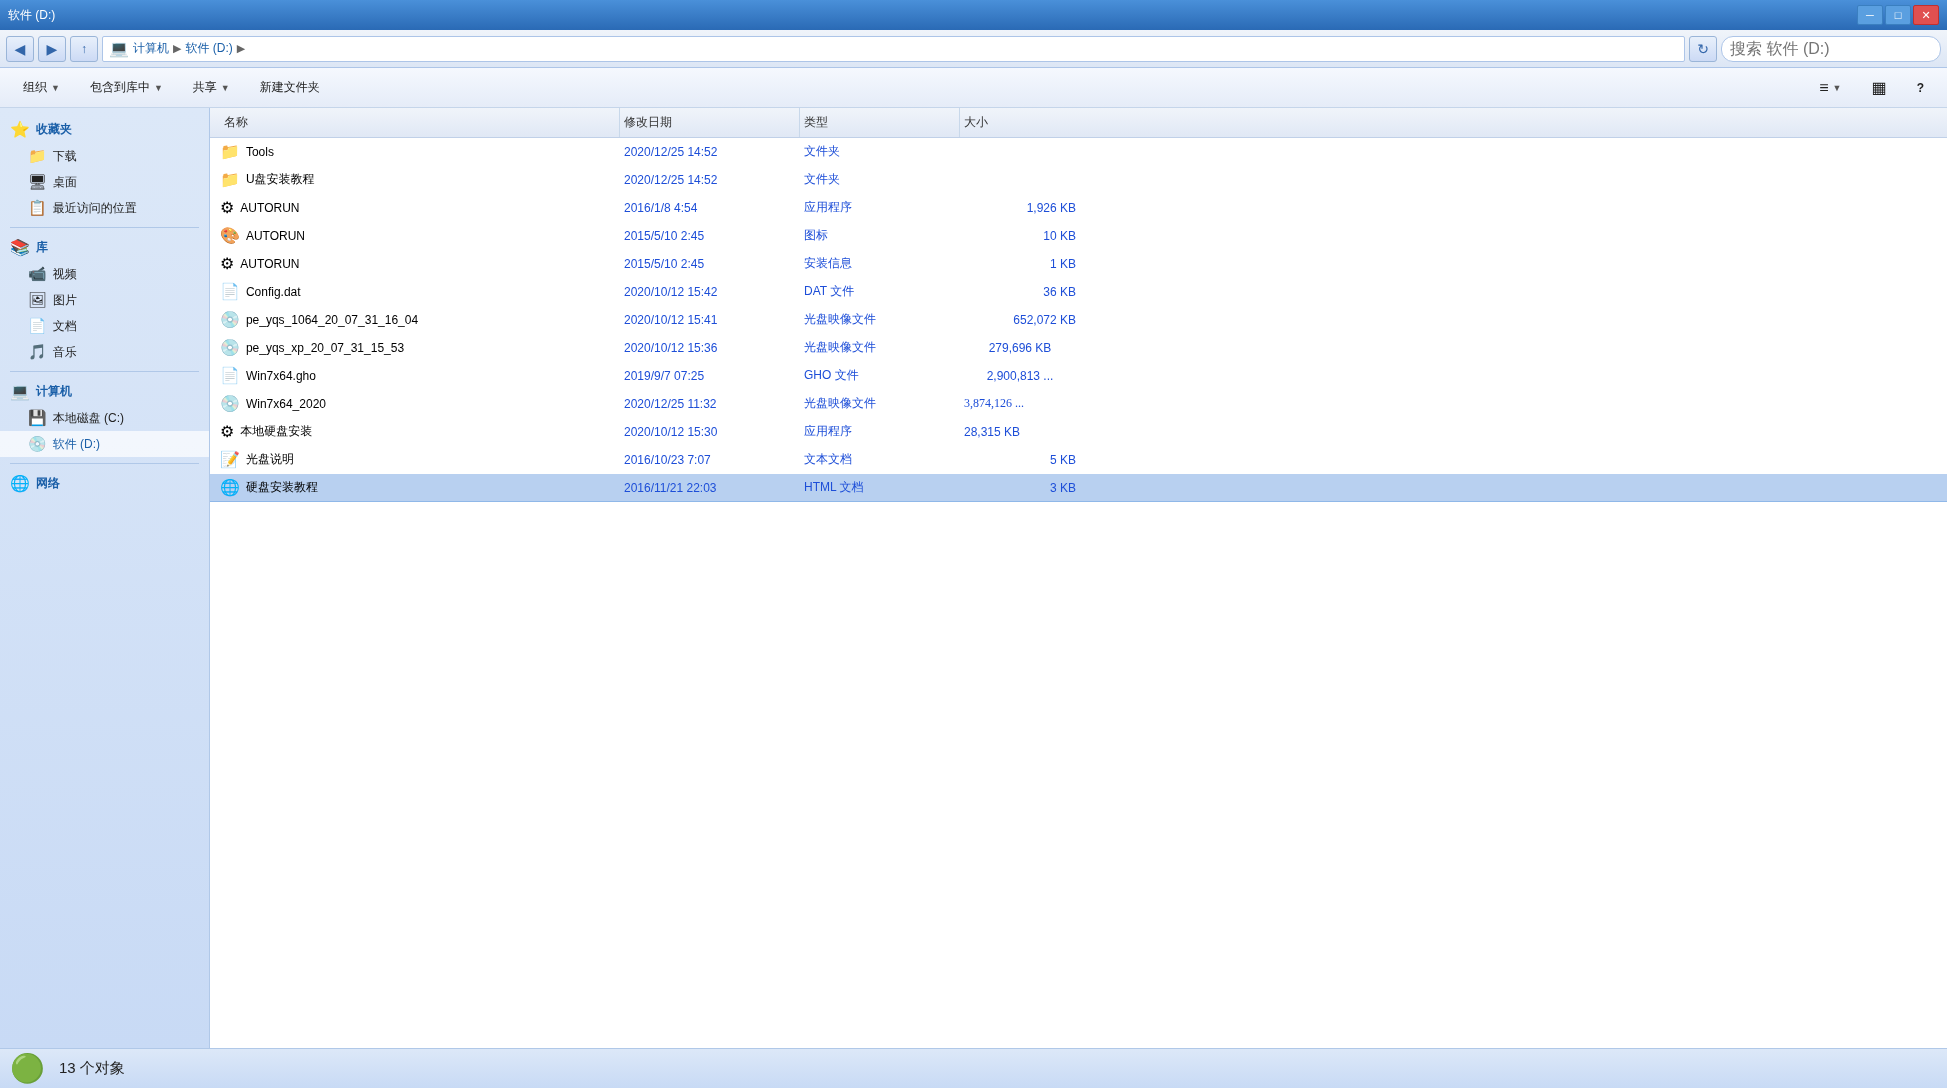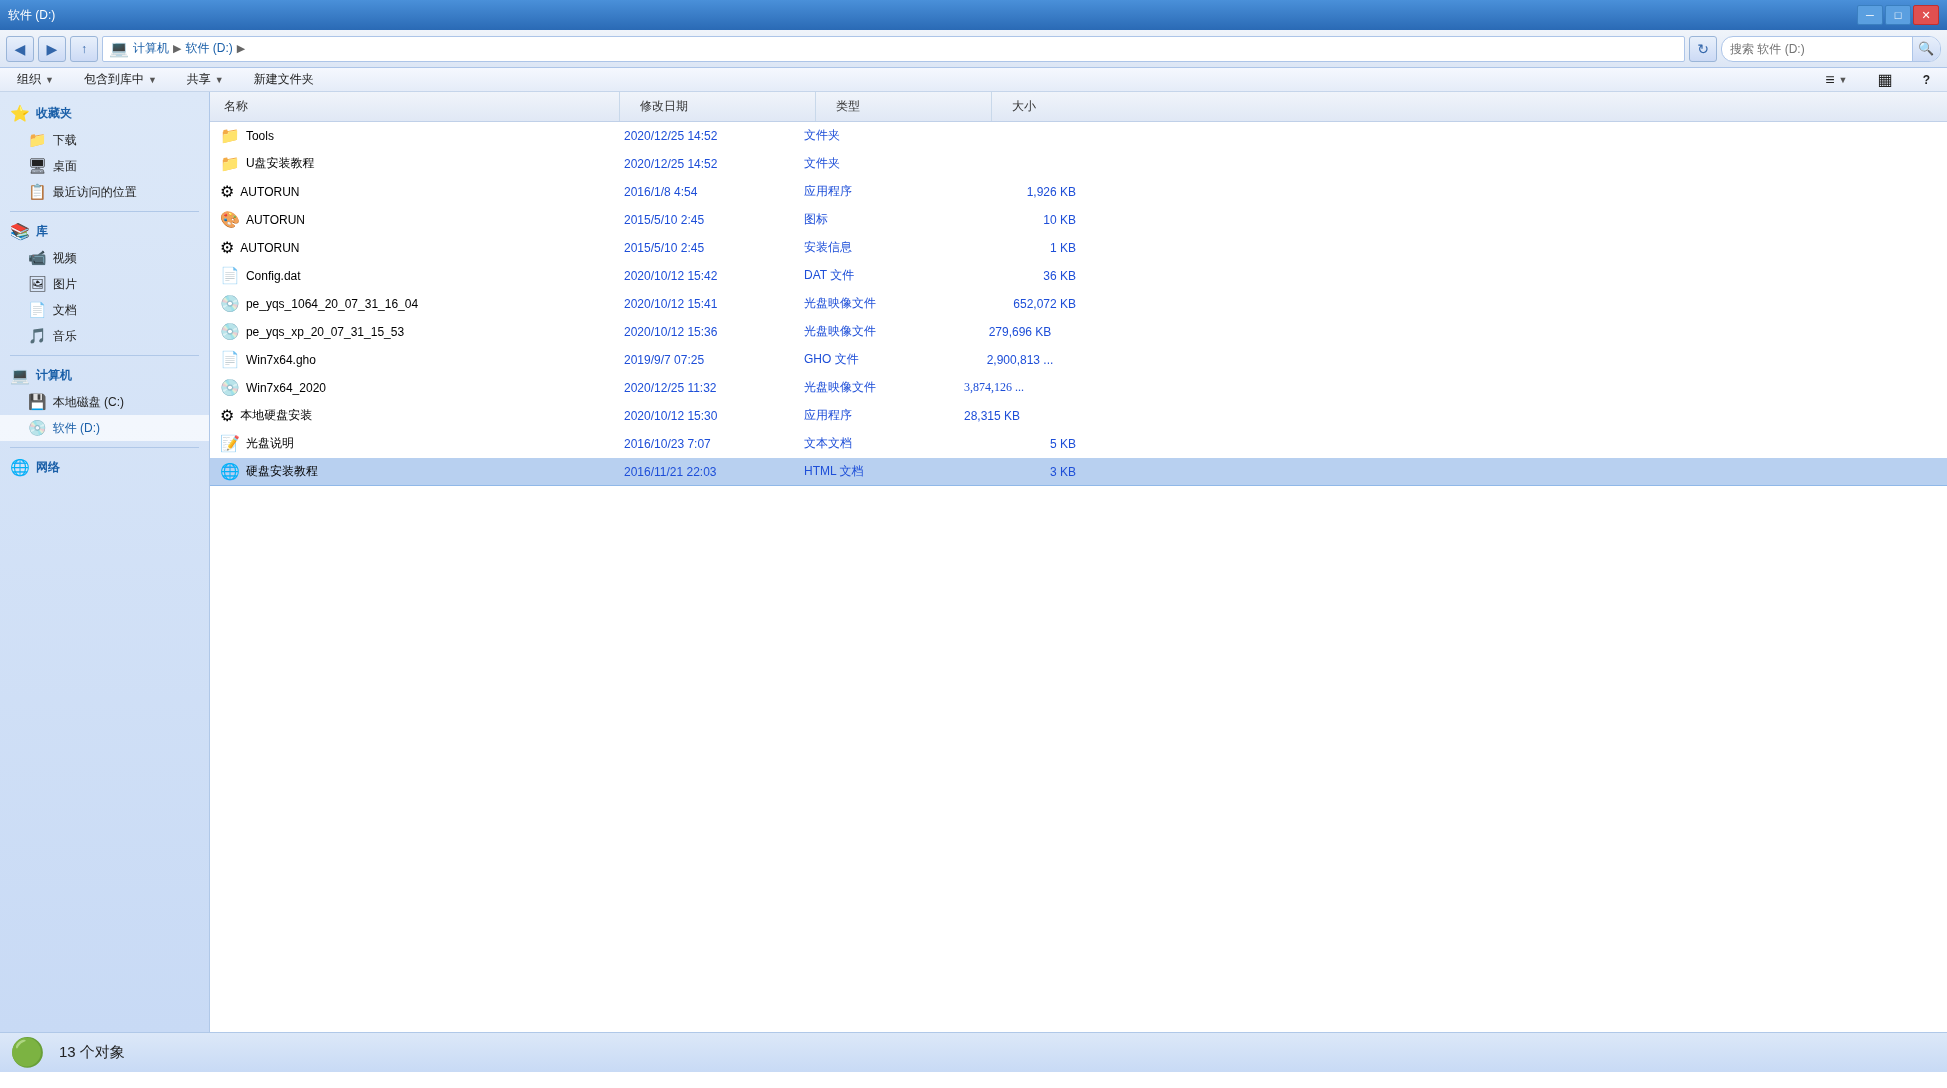--- a/index.html
+++ b/index.html
@@ -107,43 +107,43 @@
       display: flex;
       align-items: center;
       background: #fff;
       overflow: hidden;
     }
     .search-input {
       flex: 1;
       border: none;
       outline: none;
       padding: 0 8px;
-      font-size: 12px;
+      font-size: 16px;
       color: #888;
       background: transparent;
     }
     .search-icon-btn {
       width: 28px;
       height: 26px;
       background: linear-gradient(to bottom, #e8f0fb, #ccdaf5);
       border-left: 1px solid #adc5e8;
       display: flex;
       align-items: center;
       justify-content: center;
       cursor: pointer;
       color: #3366aa;
     }
 
     
     .toolbar {
       background: linear-gradient(to bottom, #f5f8fe 0%, #e5ecf8 100%);
-      height: 24px;
-      display: flex;
-      align-items: center;
-      padding: 0 4px;
+      height: 40px;
+      display: flex;
+      align-items: center;
+      padding: 0 10px;
       gap: 4px;
       border-bottom: 1px solid #c5d5ea;
     }
     .tool-btn {
       height: 30px;
       padding: 0 12px;
       background: transparent;
       border: 1px solid transparent;
       border-radius: 3px;
       cursor: pointer;
@@ -219,21 +219,20 @@
 
     
     .col-headers {
       display: grid;
       grid-template-columns: 400px 180px 160px 120px;
       background: linear-gradient(to bottom, #f0f4fa, #e0e8f5);
       border-bottom: 1px solid #c0d0e8;
       height: 30px;
       align-items: center;
       padding: 0 10px;
-      gap: 16px;
     }
     .col-header {
       font-size: 12px;
       color: #333;
       cursor: pointer;
       padding: 0 4px;
       height: 100%;
       display: flex;
       align-items: center;
       border-right: 1px solid #c8d8ea;

